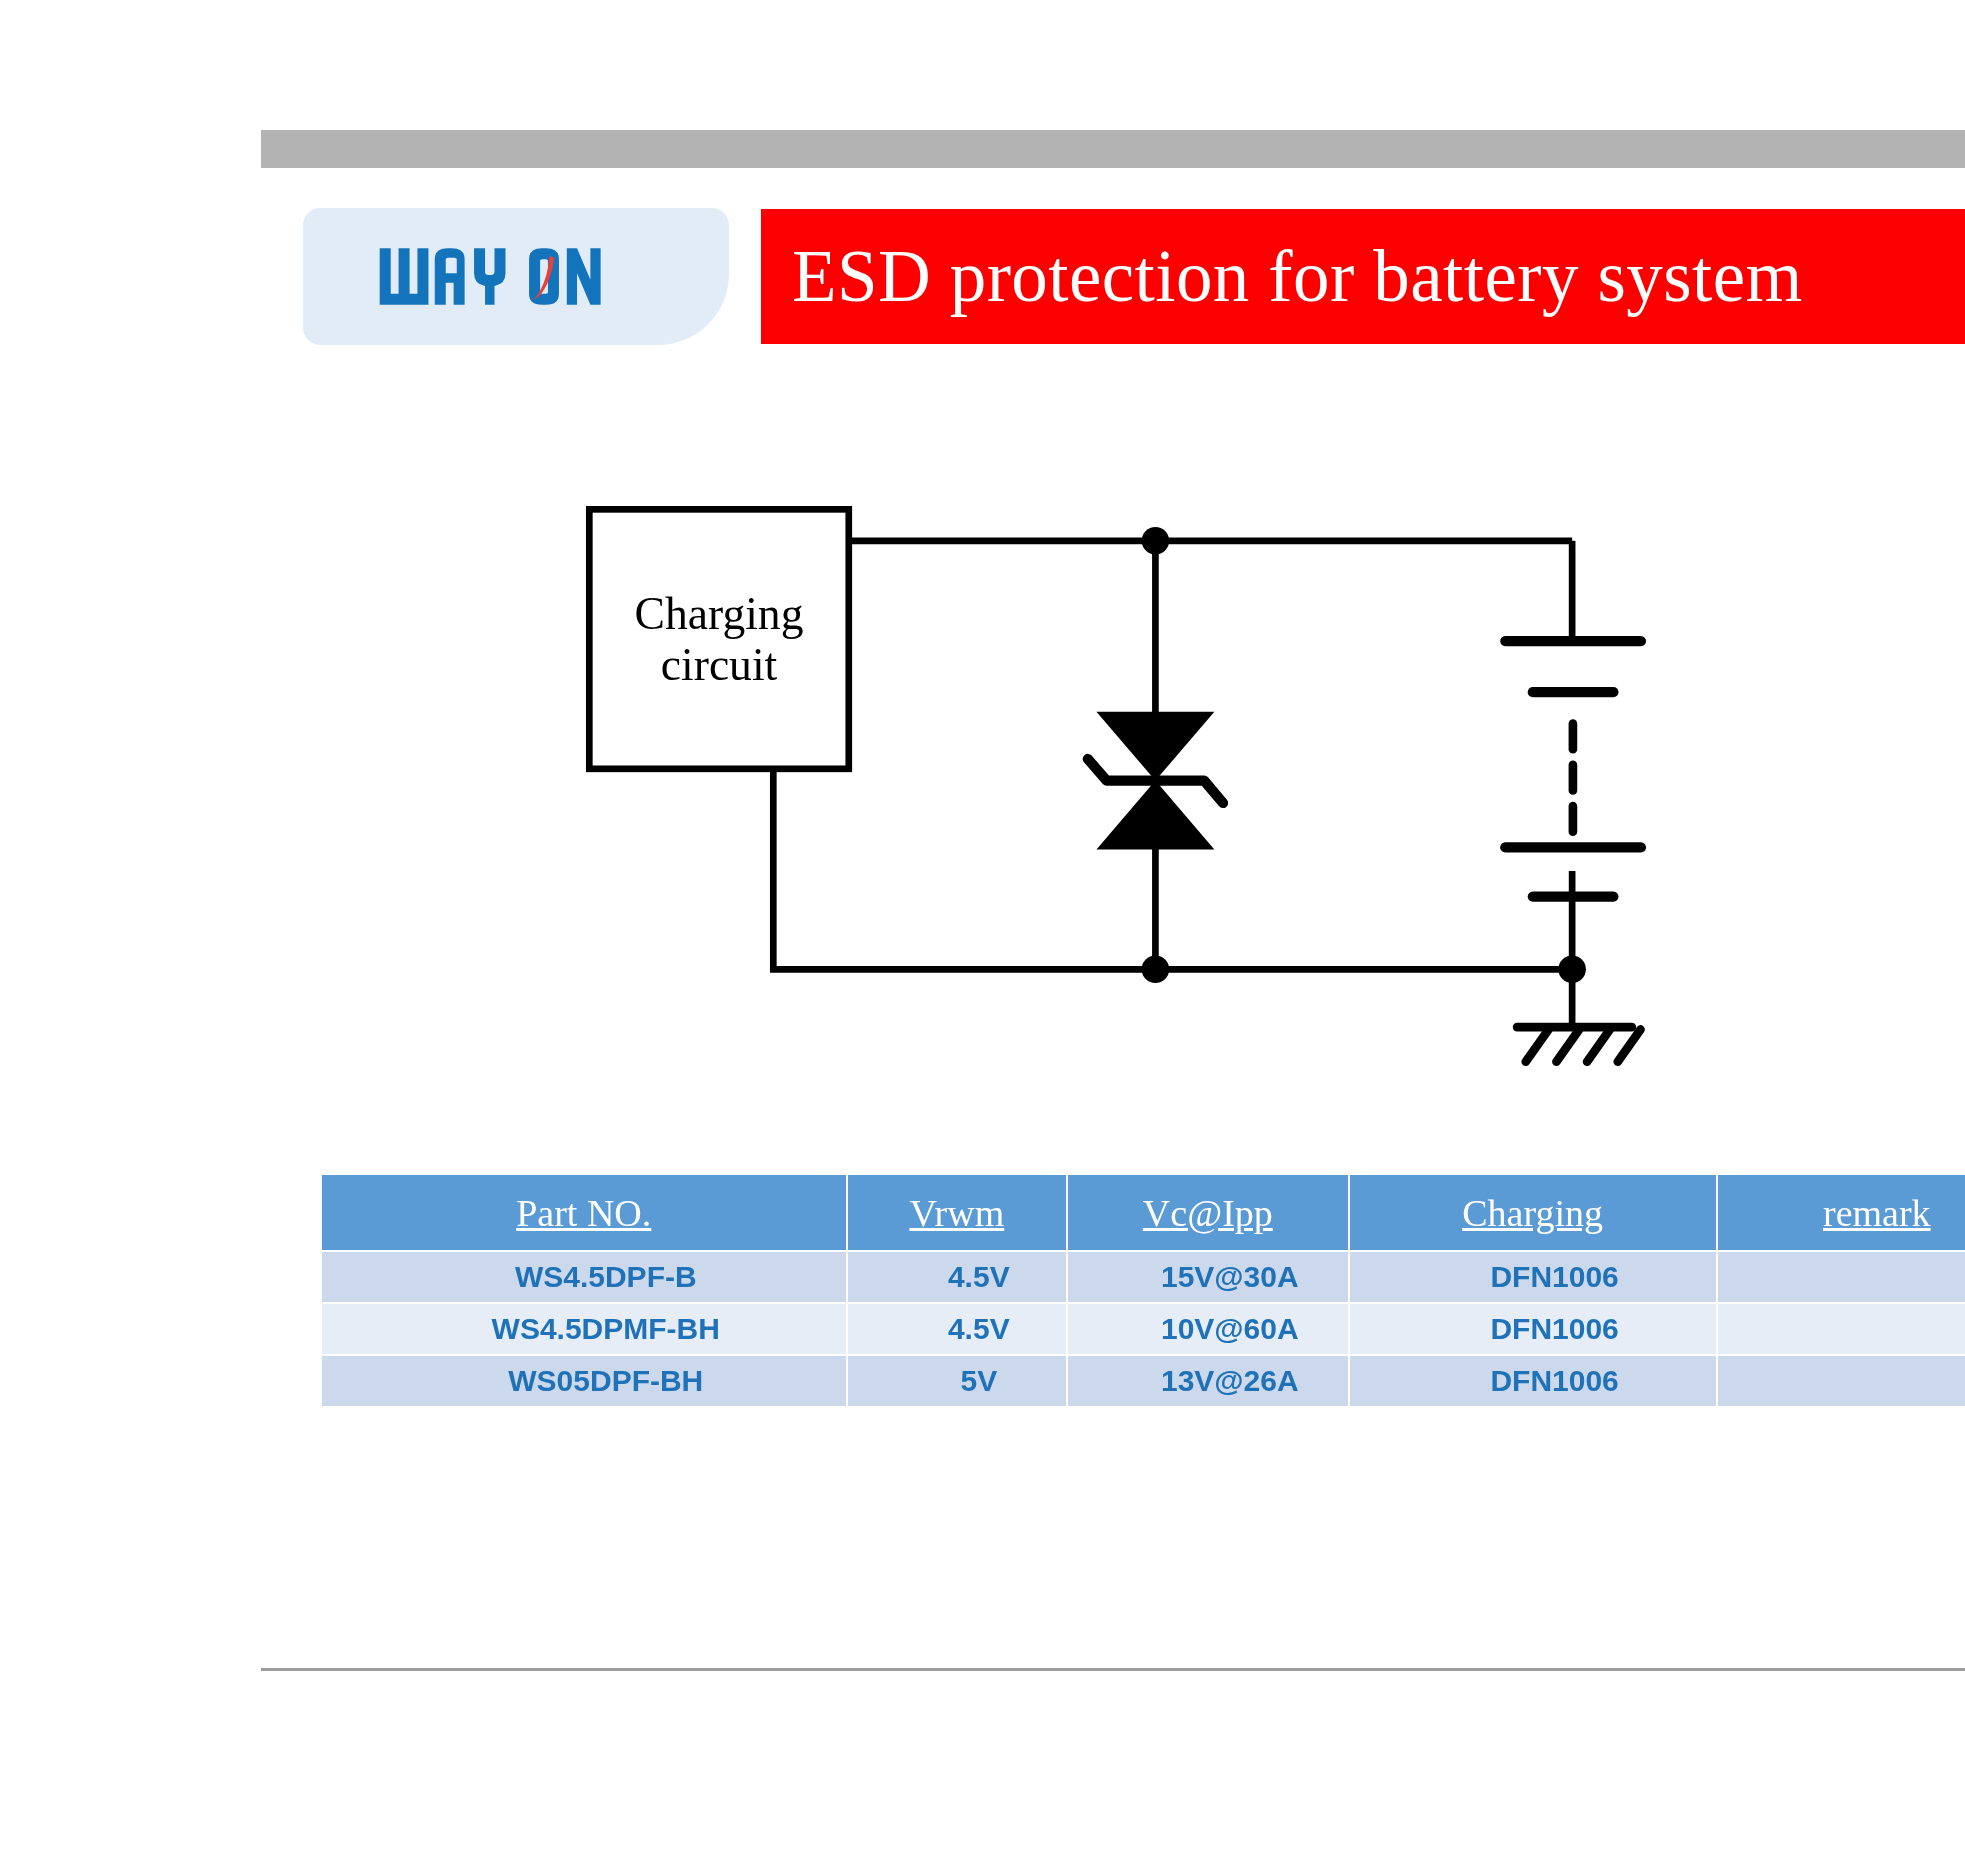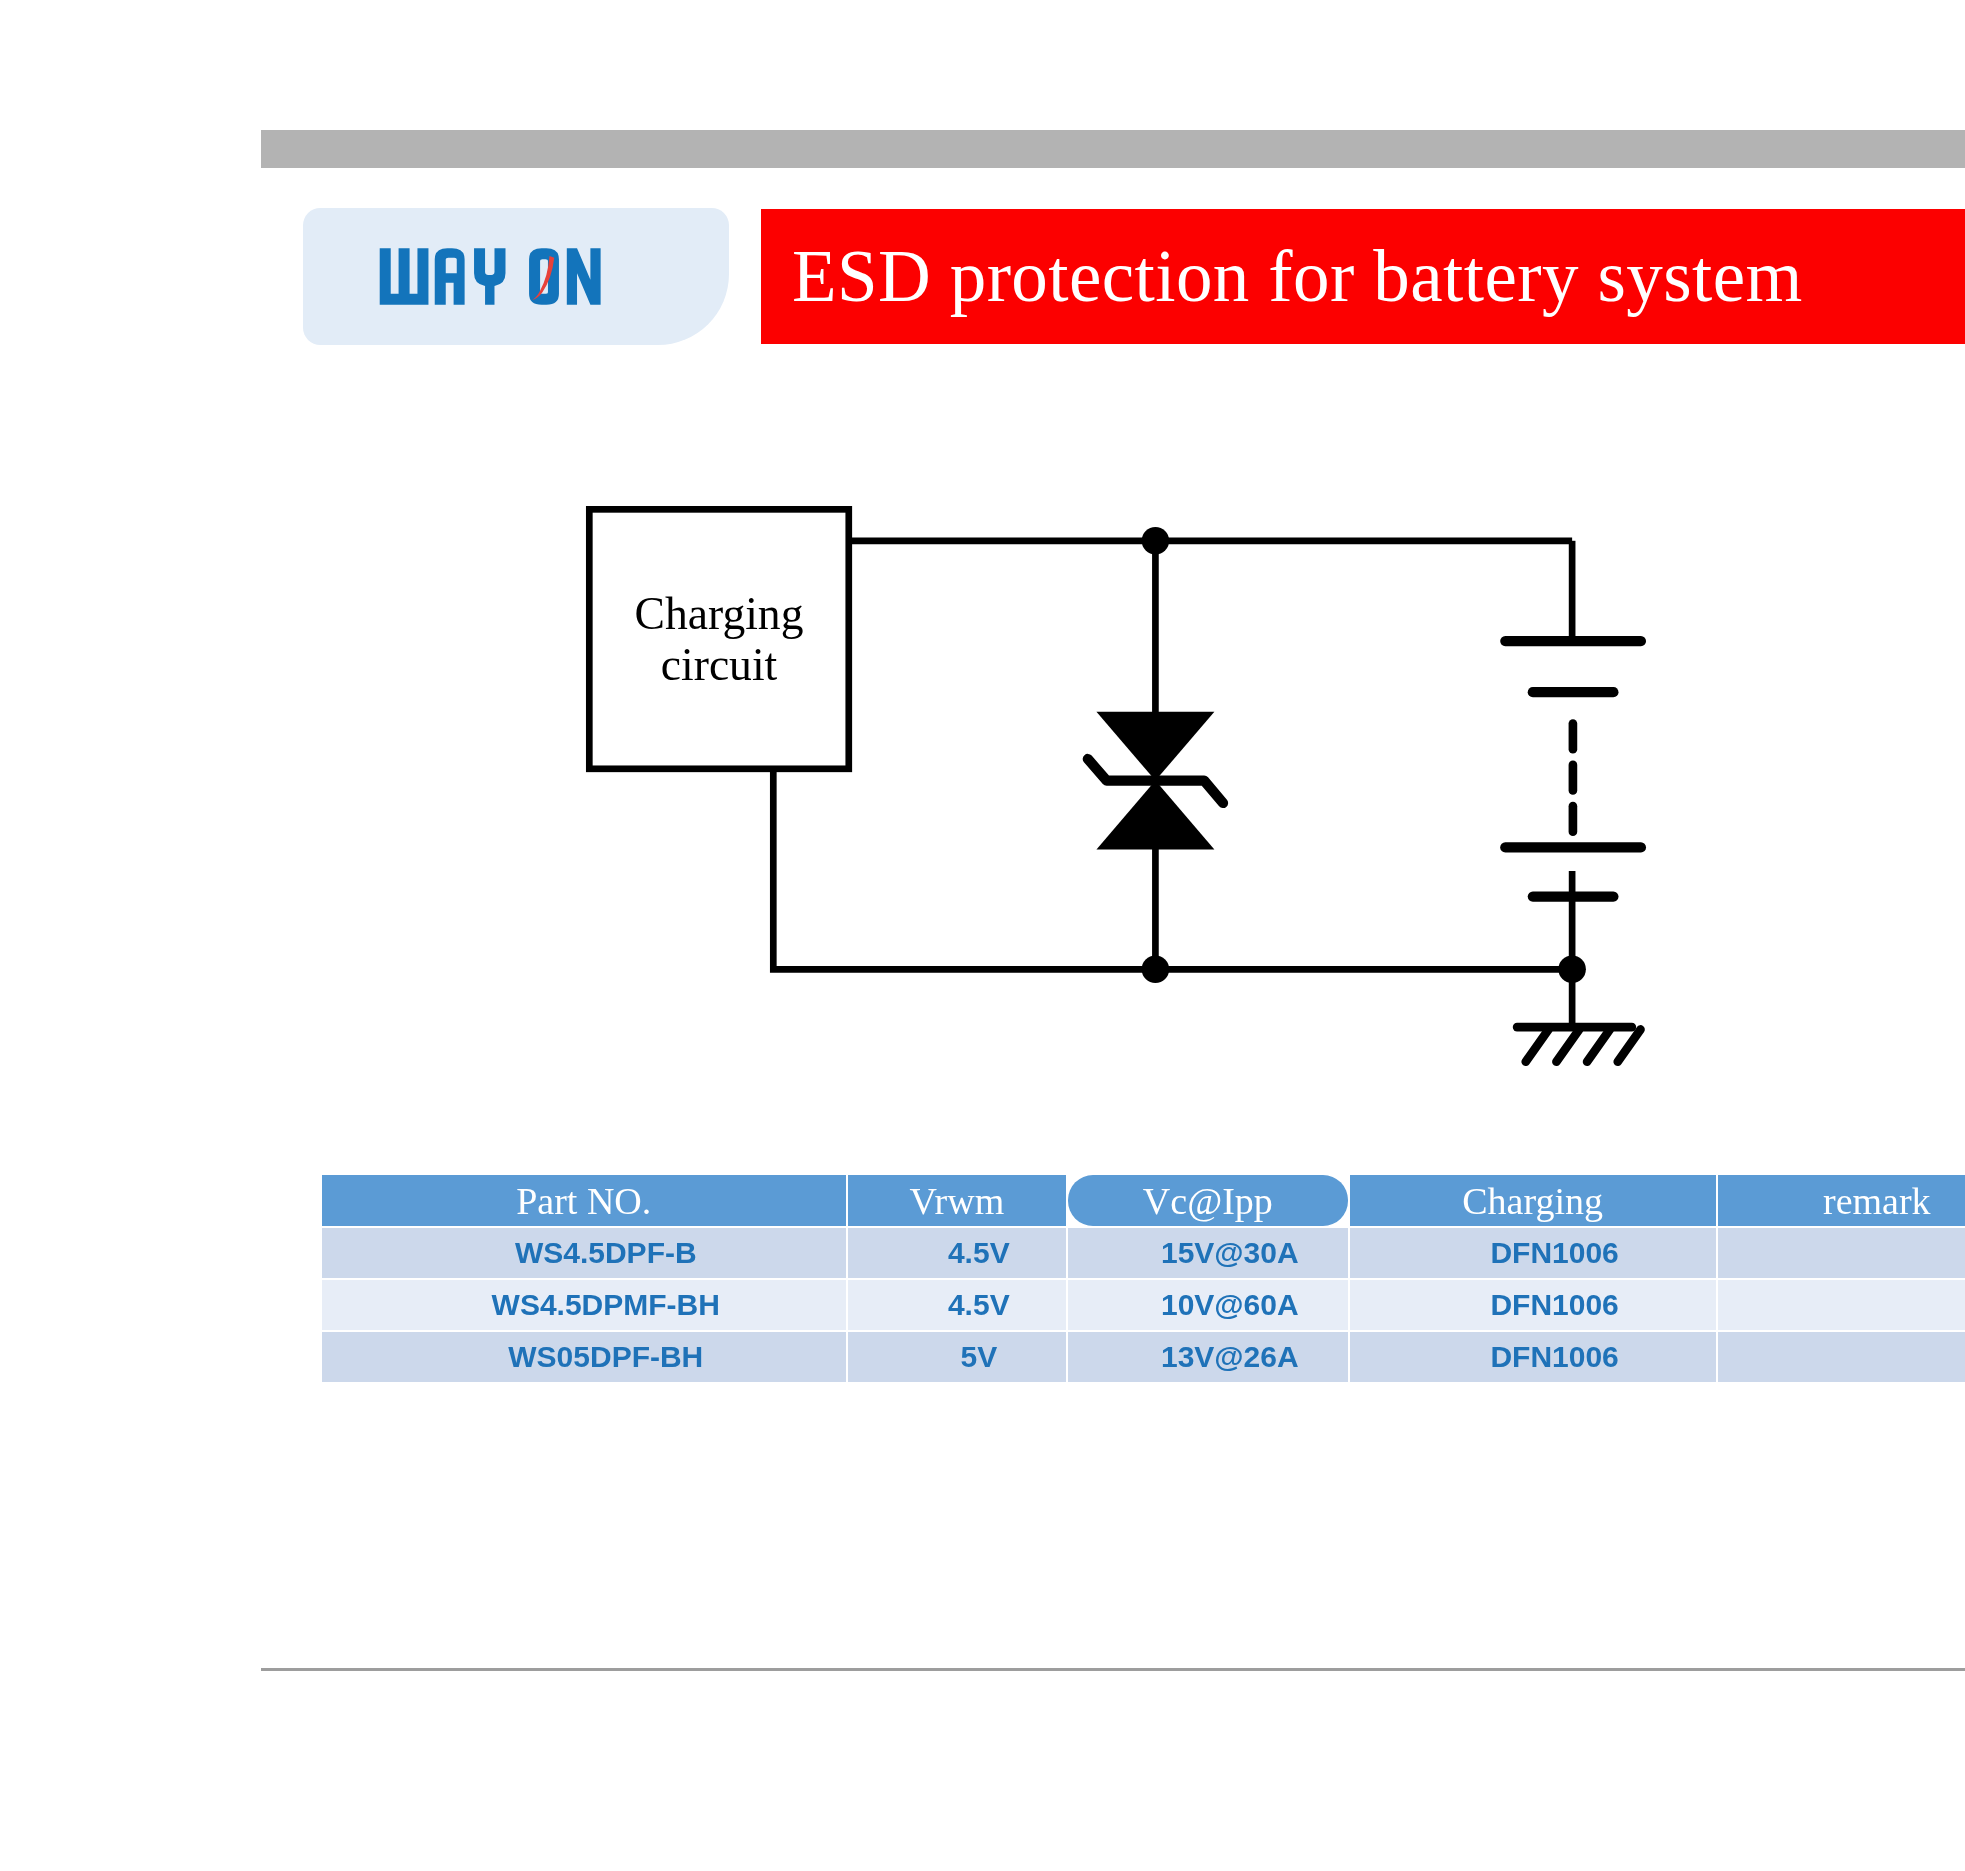--- a/index.html
+++ b/index.html
@@ -88,34 +88,35 @@
     height: 50px;
     text-align: center;
     vertical-align: middle;
   }
   .spec-table th {
     background: #5b9bd5;
     color: #ffffff;
     font-family: "Liberation Serif", serif;
     font-weight: 400;
     font-size: 38px;
-    height: 51px;
+    height: 75px;
+    text-decoration: underline;
   }
   .spec-table td {
     font-family: "Liberation Sans", sans-serif;
     font-weight: bold;
     font-size: 30px;
     color: #1f72b8;
     padding-left: 44px;
   }
   .spec-table tr.row-odd td  { background: #ccd8eb; }
   .spec-table tr.row-even td { background: #e7edf7; }
   .col-part    { width: 472px; }
   .col-vrwm    { width:  197px; }
-  .col-vcipp   { width:  252px; border-radius: 25px; }
+  .col-vcipp   { width:  252px; }
   .col-package { width:  330px; }
   .col-remark  { width:  287px; }
 
   
   .footer-rule {
     position: absolute;
     left: 261px;
     top: 1668px;
     width: 2072px;
     height: 2.8px;

